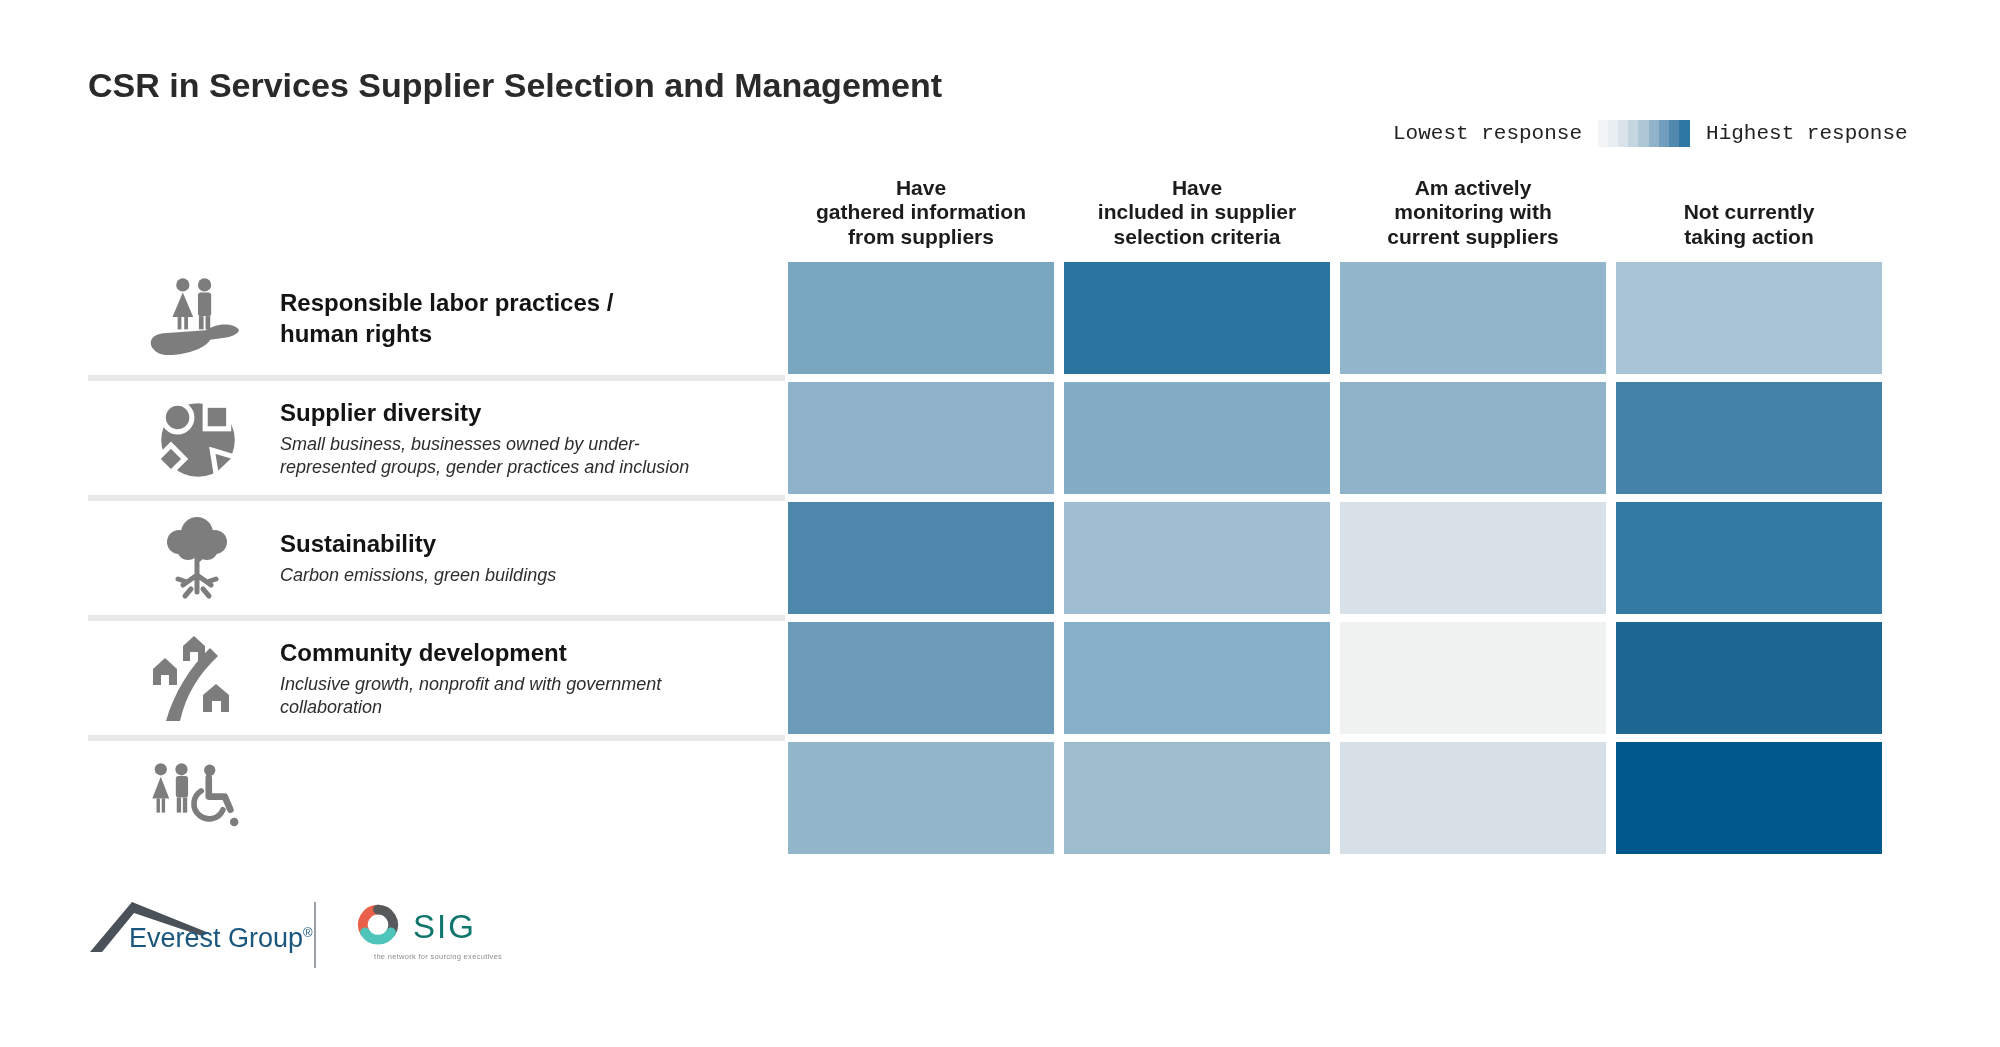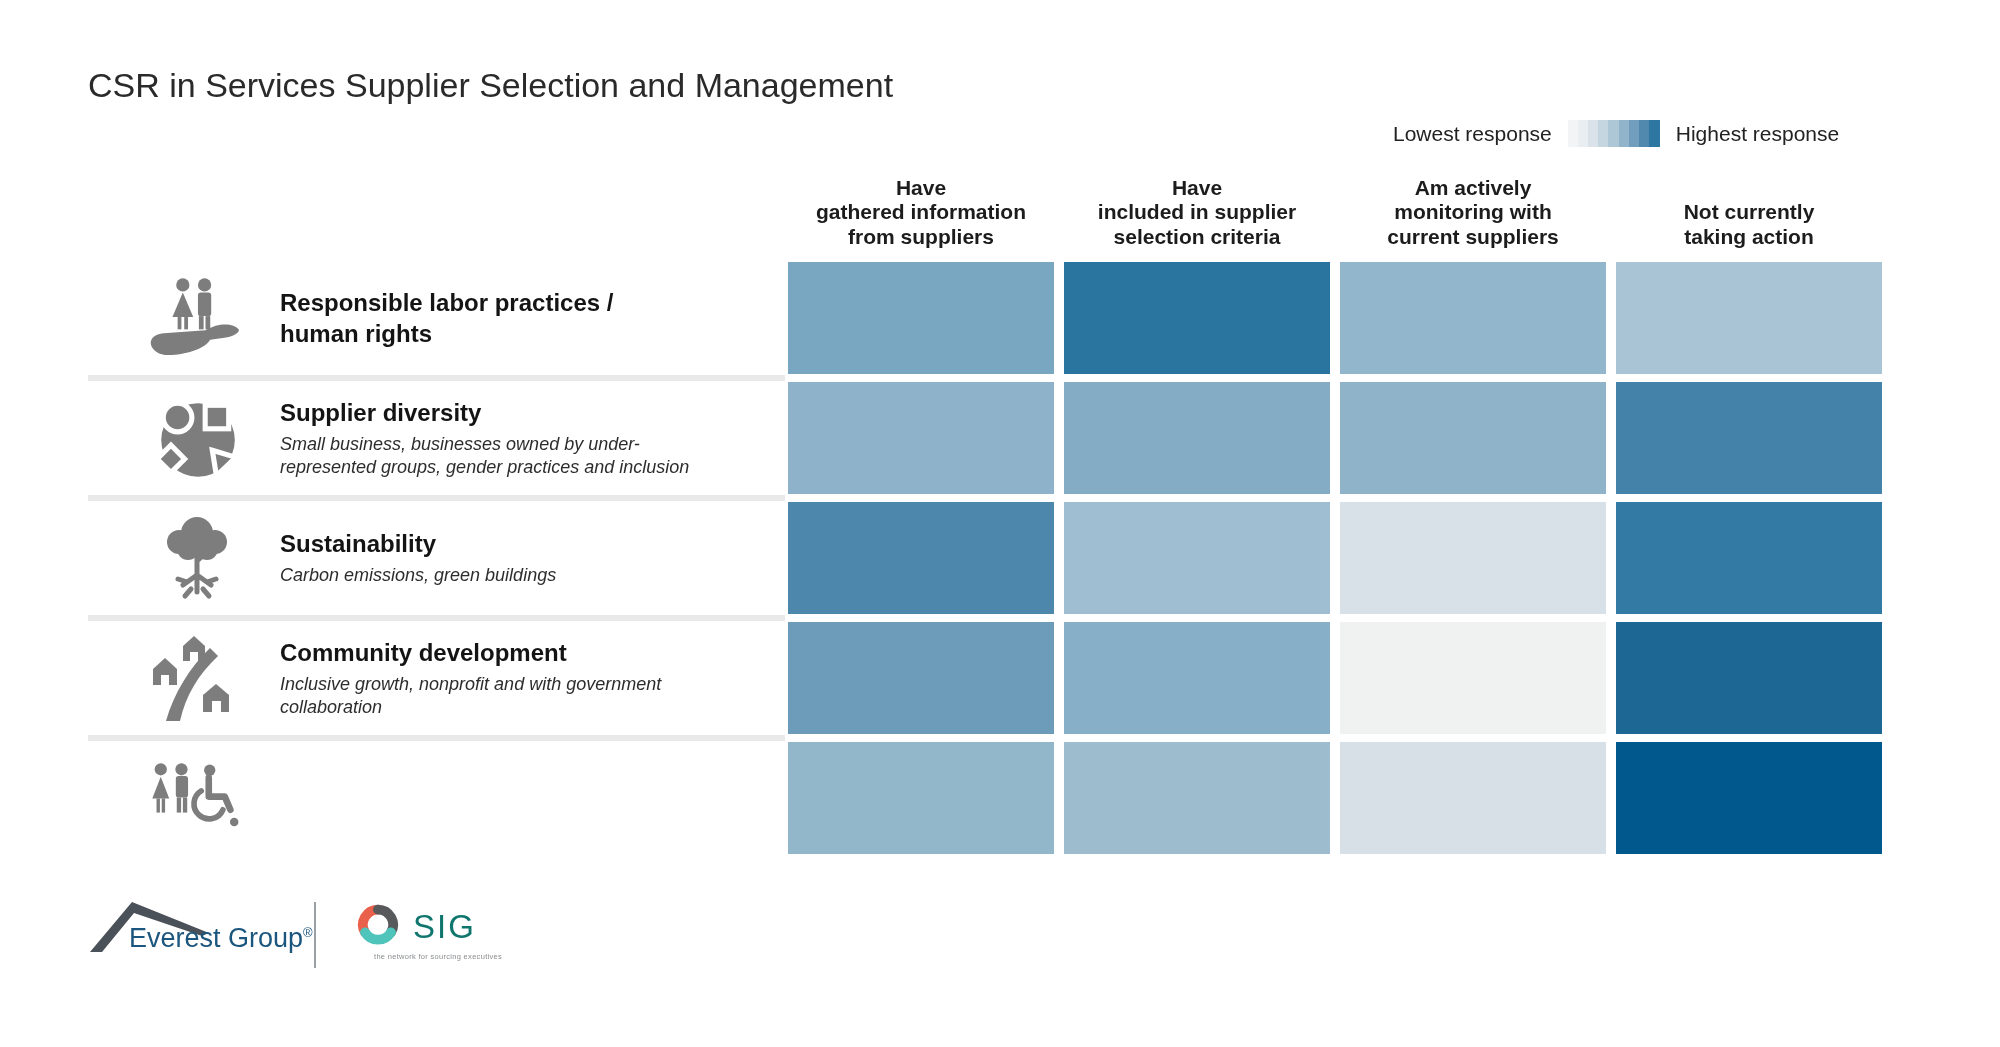--- a/index.html
+++ b/index.html
@@ -1,26 +1,26 @@
 <!DOCTYPE html>
 <html><head>
 <meta charset="utf-8">
 <style>
   html,body { margin:0; padding:0; background:#fff; }
   .canvas {
     position:relative; width:2000px; height:1047px; background:#ffffff;
     font-family:"Liberation Sans","DejaVu Sans",sans-serif; overflow:hidden;
   }
   .page-title {
-    position:absolute; left:88px; top:66px; font-size:34px; font-weight:400;
+    position:absolute; left:88px; top:66px; font-size:34px; font-weight:700;
     color:#2a2a2a; letter-spacing:0;
   }
   
   .legend { position:absolute; left:1393px; top:120px; display:flex; align-items:center; gap:16px;
-            font-size:21px; color:#222; }
+            font-size:21px; color:#222;font-family:Liberation Mono, monospace; }
   .grad {
     width:92px; height:27px;
     background:linear-gradient(to right,
       #f3f4f5 0%,#f3f4f5 11%,#e8eef1 11%,#e8eef1 22%,#d9e3e9 22%,#d9e3e9 33%,
       #c5d6e1 33%,#c5d6e1 44%,#adc7d7 44%,#adc7d7 55%,#92b4cb 55%,#92b4cb 66%,
       #719ebc 66%,#719ebc 77%,#5189ae 77%,#5189ae 88%,#2f77a3 88%,#2f77a3 100%);
   }
   
   .matrix {
     position:absolute; left:88px; top:170px;

